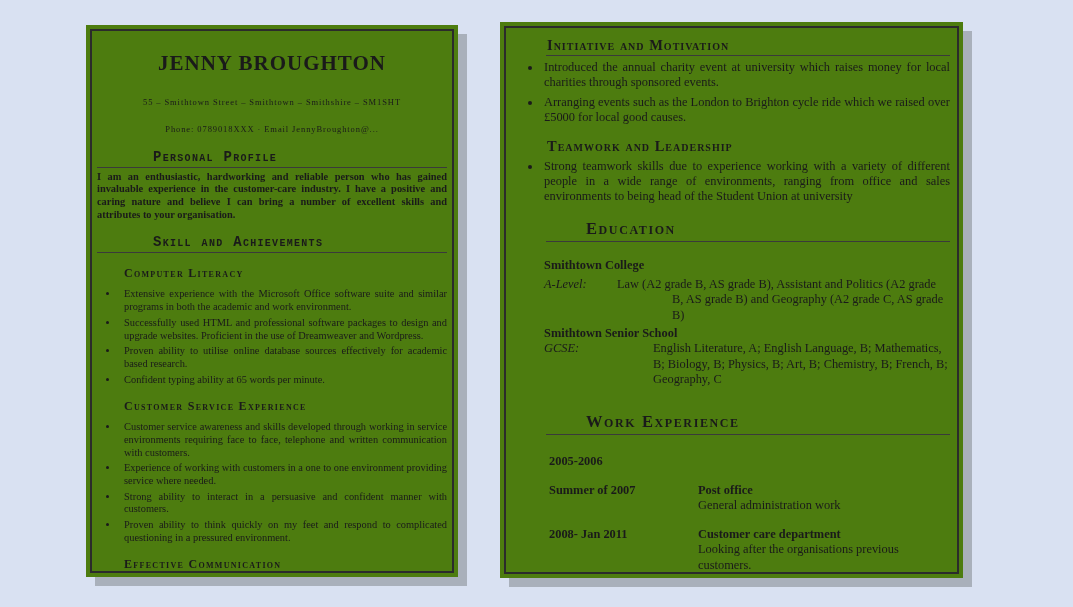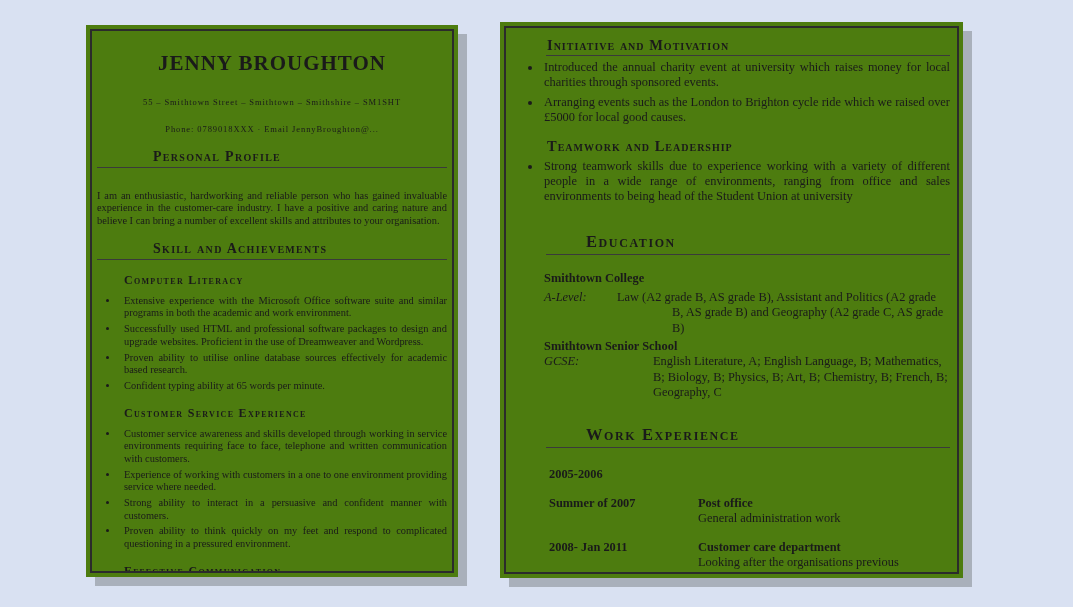--- a/index.html
+++ b/index.html
@@ -37,24 +37,25 @@
   }
   .rule-h1 {
     border-bottom:1.5px solid #3a3a3a;
     padding-bottom:2px;
   }
   .p1 .rule-h1 { margin-top:13px; }
   .h1-text {
     font-variant:small-caps; font-weight:bold;
     font-size:14px; letter-spacing:1.3px;
   }
-  .p1 .h1-text { margin-left:56px; }
+  .p1 .h1-text { margin-left:56px;font-family:Liberation Mono, monospace; }
   .p1-body {
     font-size:10.4px; line-height:1.22; text-align:justify;
-    margin-top:22px;
+    margin-top:3px;
+    font-weight:bold;
   }
   .p1-h2 {
     font-variant:small-caps; font-weight:bold;
     font-size:12px; letter-spacing:1.3px;
     margin:13px 0 0 27px;
   }
   .p1-ul {
     margin:7px 0 0 0; padding-left:22px;
     font-size:10.4px; line-height:1.22; text-align:justify;
   }
@@ -93,21 +94,21 @@
   .edu-text.hang { padding-left:55px; text-indent:-55px; }
   .edu-school { margin-top:3px; }
   .work-row { display:flex; margin-left:43px; font-size:12.4px;gap:44px; }
   .work-row.first { margin-top:19px; }
   .work-row + .work-row { margin-top:14px; }
   .work-date { width:105px; flex:none; font-weight:bold; }
   .work-title { font-weight:bold; }
   .work-detail { line-height:1.25; }
   .sp-initiative { margin-top:2px; }
   .sp-teamwork { margin-top:12px; }
-  .sp-education { margin-top:27px; }
+  .sp-education { margin-top:14px; }
   .sp-work { margin-top:24px; }
 </style>
 </head>
 <body>
 
 <div class="page page1">
   <div class="page-inner p1">
 
     <div class="p1-name">JENNY BROUGHTON</div>
     <div class="p1-addr">

